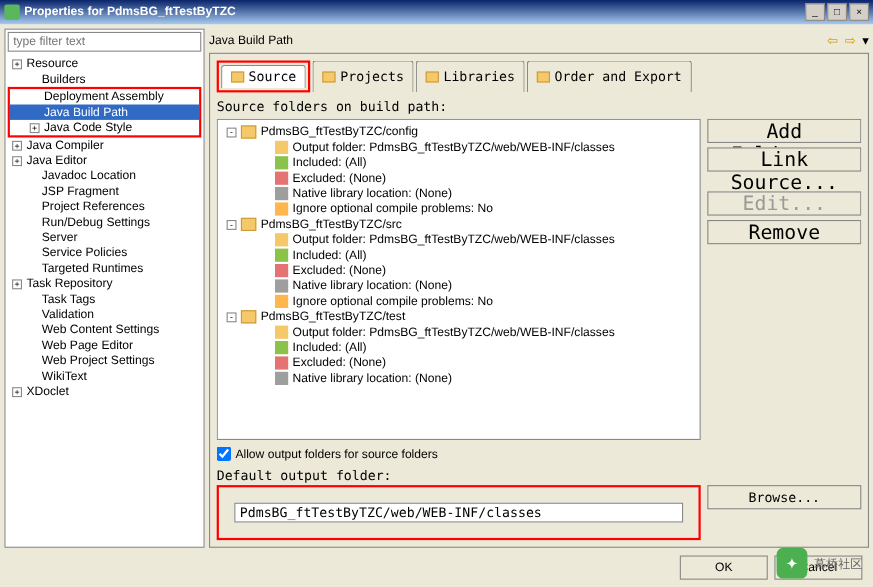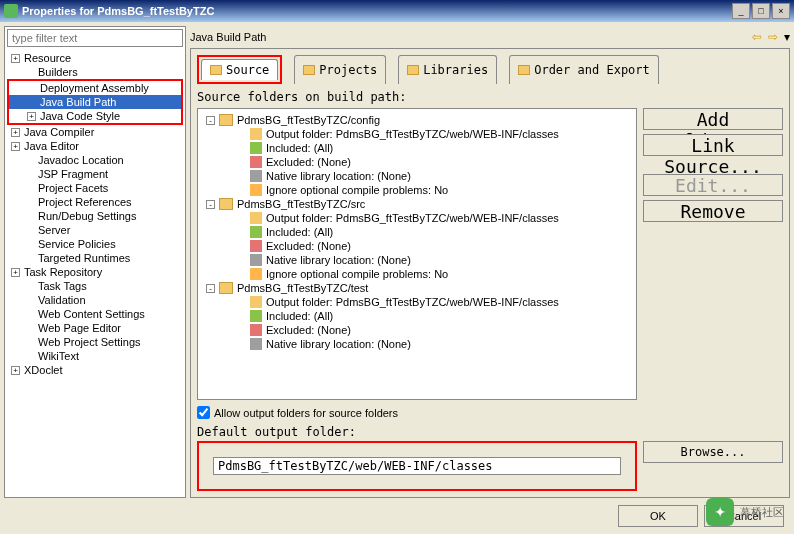--- a/index.html
+++ b/index.html
@@ -18,21 +18,21 @@
 .tree-item.l2 { padding-left: 18px; }
 .tree-item .exp { width: 9px; height: 9px; border: 1px solid #888; display: inline-flex; align-items: center; justify-content: center; font-size: 8px; margin-right: 4px; background: #fff; }
 .tree-item .noexp { width: 9px; margin-right: 4px; }
 .tree-item.selected { background: #316ac5; color: #fff; }
 .redbox { border: 2px solid red; padding: 0; }
 .content { flex: 1; margin: 4px 4px 4px 0; display: flex; flex-direction: column; }
 .heading { font-size: 14px; padding: 4px 0; display: flex; align-items: center; }
 .heading .nav { margin-left: auto; display: flex; gap: 6px; }
 .heading .navbtn { cursor: pointer; font-size: 12px; }
 .panel { flex: 1; border: 1px solid #888; background: #ece9d8; padding: 6px; display: flex; flex-direction: column; overflow: hidden; }
-.tabs { display: flex; gap: 12px; margin-bottom: 4px; }
+.tabs { display: flex; gap: 2px; margin-bottom: 4px; }
 .tab { background: #ece9d8; border: 1px solid #888; border-bottom: none; padding: 3px 8px; display: flex; align-items: center; gap: 4px; cursor: pointer; border-radius: 3px 3px 0 0; }
 .tab.active { background: #fff; }
 .tab .ticon { width: 12px; height: 10px; background: #f5c869; border: 1px solid #c89b3c; }
 .tablabel { font-family: monospace; font-size: 12px; }
 .redtab { border: 2px solid red; padding: 2px; }
 .subhead { margin: 2px 0 4px; font-family: monospace; font-size: 12px; }
 .middle { display: flex; gap: 6px; flex: 1; overflow: hidden; }
 .srctree { flex: 1; background: #fff; border: 1px solid #888; padding: 4px; overflow: auto; font-family: monospace; font-size: 12px; }
 .srctree .row { display: flex; align-items: center; padding: 1px 0; white-space: nowrap; }
 .srctree .row.d0 { padding-left: 4px; }
@@ -104,24 +104,20 @@
         <div class="tree-item l2">
           <span class="noexp"></span>
           <span>Javadoc Location</span>
         </div>
         <div class="tree-item l2">
           <span class="noexp"></span>
           <span>JSP Fragment</span>
         </div>
         <div class="tree-item l2">
           <span class="noexp"></span>
-          <span>Project Facets</span>
-        </div>
-        <div class="tree-item l2">
-          <span class="noexp"></span>
           <span>Project References</span>
         </div>
         <div class="tree-item l2">
           <span class="noexp"></span>
           <span>Run/Debug Settings</span>
         </div>
         <div class="tree-item l2">
           <span class="noexp"></span>
           <span>Server</span>
         </div>

